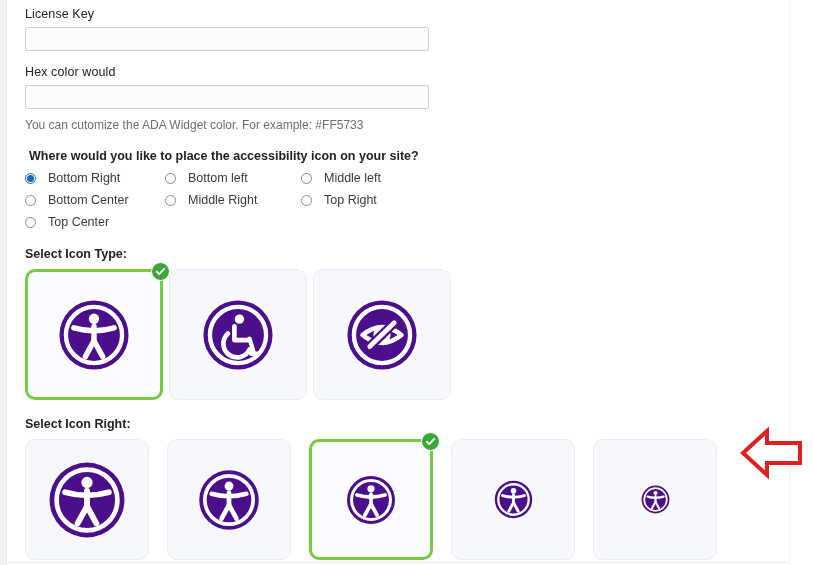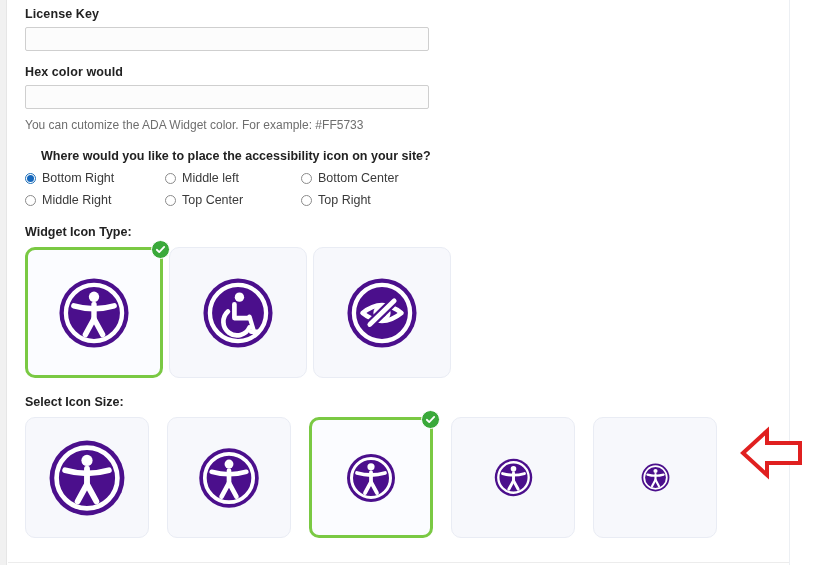--- a/index.html
+++ b/index.html
@@ -40,21 +40,21 @@
 
   #form {
     position: absolute;
     left: 25px;
     top: 7px;
     width: 745px;
   }
 
   .field-label {
     font-size: 12.5px;
-    font-weight: bold;
+    font-weight: normal;
     color: #222222;
     letter-spacing: 0.1px;
     margin: 0 0 5px 0;
     line-height: 15px;
   }
 
   .text-input {
     display: block;
     width: 404px;
     height: 24px;
@@ -74,35 +74,35 @@
     font-size: 12px;
     color: #6e6e6e;
     margin: 9px 0 0 0;
     line-height: 14px;
   }
 
   .question-label {
     font-size: 12.5px;
     font-weight: bold;
     color: #222222;
-    margin: 17px 0 6px 16px;
+    margin: 17px 0 6px 4px;
     line-height: 15px;
   }
 
   
   #radio-grid {
     display: grid;
     grid-template-columns: 140px 136px auto;
     row-gap: 6px;
     width: 430px;
   }
   .radio-option {
     display: flex;
     align-items: center;
-    gap: 6px;
+    gap: 12px;
     font-size: 12.5px;
     color: #3a3a3a;
     line-height: 16px;
     cursor: pointer;
   }
   .radio-dot {
     width: 11px;
     height: 11px;
     border-radius: 50%;
     border: 1px solid #8b8b8b;
@@ -214,41 +214,45 @@
 
   <div class="question-label">Where would you like to place the accessibility icon on your site?</div>
 
   <div id="radio-grid">
       <label class="radio-option">
         <span class="radio-dot checked"></span>
      <span>Bottom Right</span>
       </label>
       <label class="radio-option">
         <span class="radio-dot"></span>
+     <span>Bottom left</span>
+      </label>
+      <label class="radio-option">
+        <span class="radio-dot"></span>
      <span>Middle left</span>
       </label>
       <label class="radio-option">
         <span class="radio-dot"></span>
      <span>Bottom Center</span>
       </label>
       <label class="radio-option">
         <span class="radio-dot"></span>
      <span>Middle Right</span>
       </label>
       <label class="radio-option">
         <span class="radio-dot"></span>
+     <span>Top Right</span>
+      </label>
+      <label class="radio-option">
+        <span class="radio-dot"></span>
      <span>Top Center</span>
       </label>
-      <label class="radio-option">
-        <span class="radio-dot"></span>
-     <span>Top Right</span>
-      </label>
     </div>
 
-  <div class="section-label">Widget Icon Type:</div>
+  <div class="section-label">Select Icon Type:</div>
   <div class="card-row" id="icon-type-row">
       <div class="card selected">
         <span>
           <svg class="glyph" width="72" height="72" viewBox="0 0 100 100" aria-hidden="true">
     <circle cx="50" cy="50" r="48" fill="#4b0f8c"></circle>
     <circle cx="50" cy="50" r="39" fill="none" stroke="#ffffff" stroke-width="6"></circle>
     <circle cx="50" cy="27.5" r="7.2" fill="#ffffff"></circle>
     <path d="M22 40 Q50 48 78 40" stroke="#ffffff" stroke-width="7.5" fill="none" stroke-linecap="round"></path>
     <path d="M50 38 L50 58 L38 80" stroke="#ffffff" stroke-width="7.5" fill="none" stroke-linecap="round" stroke-linejoin="round"></path>
     <path d="M50 58 L62 80" stroke="#ffffff" stroke-width="7.5" fill="none" stroke-linecap="round" stroke-linejoin="round"></path>
@@ -280,21 +284,21 @@
     <circle cx="50" cy="50" r="39" fill="none" stroke="#ffffff" stroke-width="6"></circle>
     <path d="M23 50 Q50 28 77 50 Q50 72 23 50 Z" fill="none" stroke="#ffffff" stroke-width="6.5" stroke-linejoin="round"></path>
     <circle cx="50" cy="50" r="9" fill="none" stroke="#ffffff" stroke-width="6"></circle>
     <path d="M33 66 L67 33" stroke="#4b0f8c" stroke-width="13" stroke-linecap="round"></path>
     <path d="M33 66 L67 33" stroke="#ffffff" stroke-width="6.5" stroke-linecap="round"></path>
   </svg>
         </span>
       </div>
     </div>
 
-  <div class="section-label">Select Icon Size:</div>
+  <div class="section-label">Select Icon Right:</div>
   <div class="card-row" id="icon-size-row">
       <div class="card">
         <span>
           <svg class="glyph" width="78" height="78" viewBox="0 0 100 100" aria-hidden="true">
     <circle cx="50" cy="50" r="48" fill="#4b0f8c"></circle>
     <circle cx="50" cy="50" r="39" fill="none" stroke="#ffffff" stroke-width="6"></circle>
     <circle cx="50" cy="27.5" r="7.2" fill="#ffffff"></circle>
     <path d="M22 40 Q50 48 78 40" stroke="#ffffff" stroke-width="7.5" fill="none" stroke-linecap="round"></path>
     <path d="M50 38 L50 58 L38 80" stroke="#ffffff" stroke-width="7.5" fill="none" stroke-linecap="round" stroke-linejoin="round"></path>
     <path d="M50 58 L62 80" stroke="#ffffff" stroke-width="7.5" fill="none" stroke-linecap="round" stroke-linejoin="round"></path>

